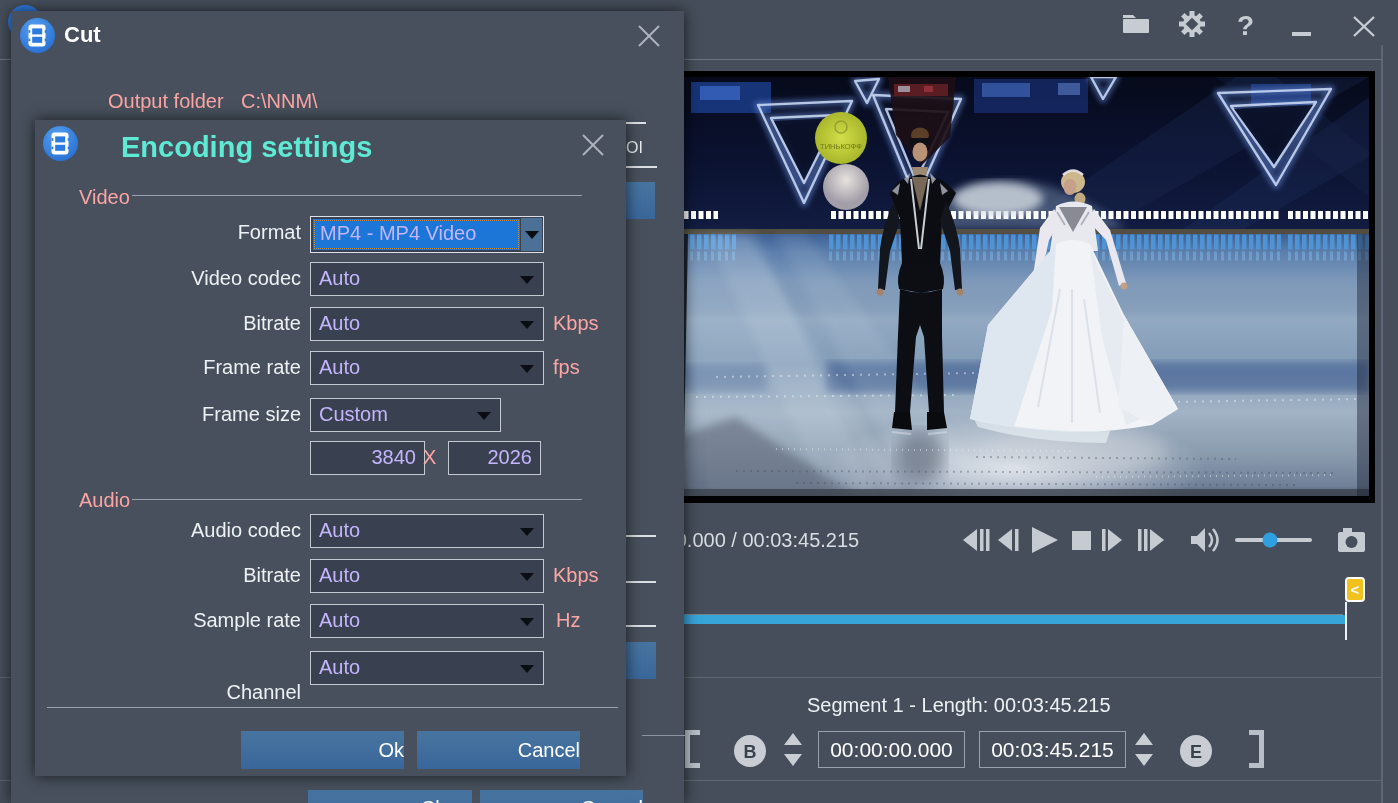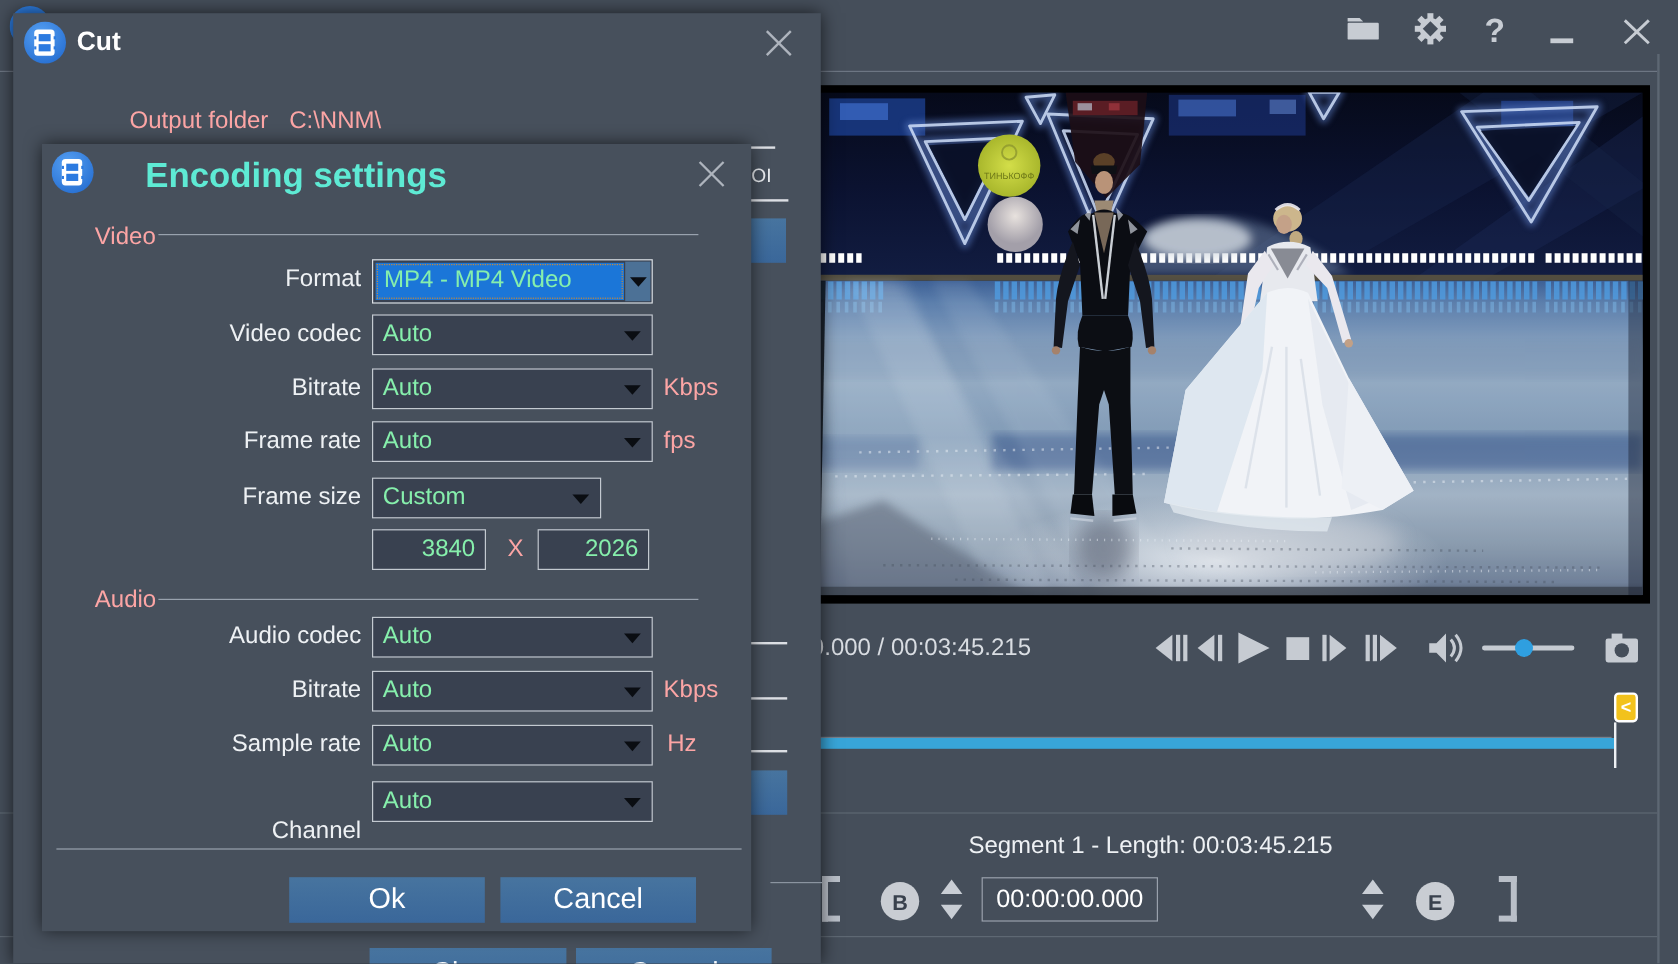--- a/index.html
+++ b/index.html
@@ -2,25 +2,25 @@
 <html><head>
 <meta charset="utf-8">
 <style>
   html,body{margin:0;padding:0;}
   body{width:1398px;height:803px;overflow:hidden;position:relative;
        background:#454e5a;font-family:"Liberation Sans",sans-serif;}
   .abs{position:absolute;}
   .txt{color:#fca5a5;font-size:20px;white-space:nowrap;}
   .lbl{color:#eef1f4;font-size:20px;white-space:nowrap;text-align:right;}
   .combo{position:absolute;box-sizing:border-box;border:1px solid #c3c9d0;background:#394150;}
-  .combo .val{position:absolute;left:8px;top:4px;font-size:20px;color:#86efac;white-space:nowrap;}
+  .combo .val{position:absolute;left:8px;top:4px;font-size:20px;color:#c4b5fd;white-space:nowrap;}
   .arrow{position:absolute;right:9px;top:13px;width:0;height:0;
          border-left:7px solid transparent;border-right:7px solid transparent;border-top:8px solid #0a0d12;}
   .btn{position:absolute;box-sizing:border-box;background:linear-gradient(#47749f,#3a679a);
-       color:#fff;font-size:24px;text-align:center;font-family:"Liberation Sans",sans-serif;}
+       color:#fff;font-size:20px;text-align:right;font-family:"Liberation Sans",sans-serif;}
   .gline{position:absolute;height:1px;background:#99a2ae;}
   .wline{position:absolute;height:2px;background:#dcdfe4;}
   .dlg{position:absolute;background:#47505c;box-shadow:0 0 14px rgba(0,0,0,0.65);}
 </style>
 </head>
 <body>
 
 <div class="abs" id="mainwin" style="left:0;top:0;width:1398px;height:803px;">
 
   <svg class="abs" style="left:8px;top:5px;" width="36" height="36">
@@ -333,20 +333,21 @@
     <circle cx="516" cy="25" r="16" fill="#c9cdd3"></circle>
     <text x="516" y="32" text-anchor="middle" font-size="18" font-weight="bold" fill="#39414d" font-family="Liberation Sans,sans-serif">E</text>
     <g fill="#c9ced5">
       <polygon points="104,19 122,19 113,7"></polygon>
         <polygon points="104,28 122,28 113,40"></polygon>
       <polygon points="455,19 473,19 464,7"></polygon>
         <polygon points="455,28 473,28 464,40"></polygon>
     </g>
   </svg>
   <div class="abs" style="left:818px;top:731px;width:147px;height:37px;border:1px solid #99a1ac;box-sizing:border-box;color:#fff;font-size:21px;text-align:center;line-height:35px;">00:00:00.000</div>
+  <div class="abs" style="left:979px;top:731px;width:147px;height:37px;border:1px solid #99a1ac;box-sizing:border-box;color:#fff;font-size:21px;text-align:center;line-height:35px;">00:03:45.215</div>
 
   <div class="abs" style="left:1381px;top:45px;width:2px;height:758px;background:#5d6773;"></div>
 </div>
 
 <div class="dlg" style="left:11px;top:11px;width:673px;height:792px;z-index:10;">
   <svg class="abs" style="left:9px;top:7px;" width="36" height="36">
     <defs>
         <radialGradient id="bc1" cx="0.4" cy="0.3" r="0.9">
       <stop offset="0" stop-color="#56a0f2"></stop>
           <stop offset="1" stop-color="#1e66cc"></stop>
@@ -442,21 +443,21 @@
       <div class="arrow"></div>
     </div>
   <div class="abs txt" style="left:518px;top:236px;">fps</div>
 
   <div class="lbl abs" style="left:100px;top:283px;width:166px;">Frame size</div>
   <div class="combo" style="left:275px;top:278px;width:191px;height:34px;">
       <div class="val">Custom</div>
       <div class="arrow"></div>
     </div>
 
-  <div class="combo" style="left:275px;top:321px;width:95px;height:34px;">
+  <div class="combo" style="left:275px;top:321px;width:115px;height:34px;">
       <div class="val" style="left:auto;right:8px;">3840</div>
     </div>
   <div class="abs txt" style="left:388px;top:326px;">X</div>
   <div class="combo" style="left:413px;top:321px;width:93px;height:34px;text-align:center;">
       <div class="val" style="left:auto;right:8px;">2026</div>
     </div>
 
   <div class="abs txt" style="left:44px;top:369px;">Audio</div>
   <div class="gline" style="left:97px;top:379px;width:450px;"></div>
 

